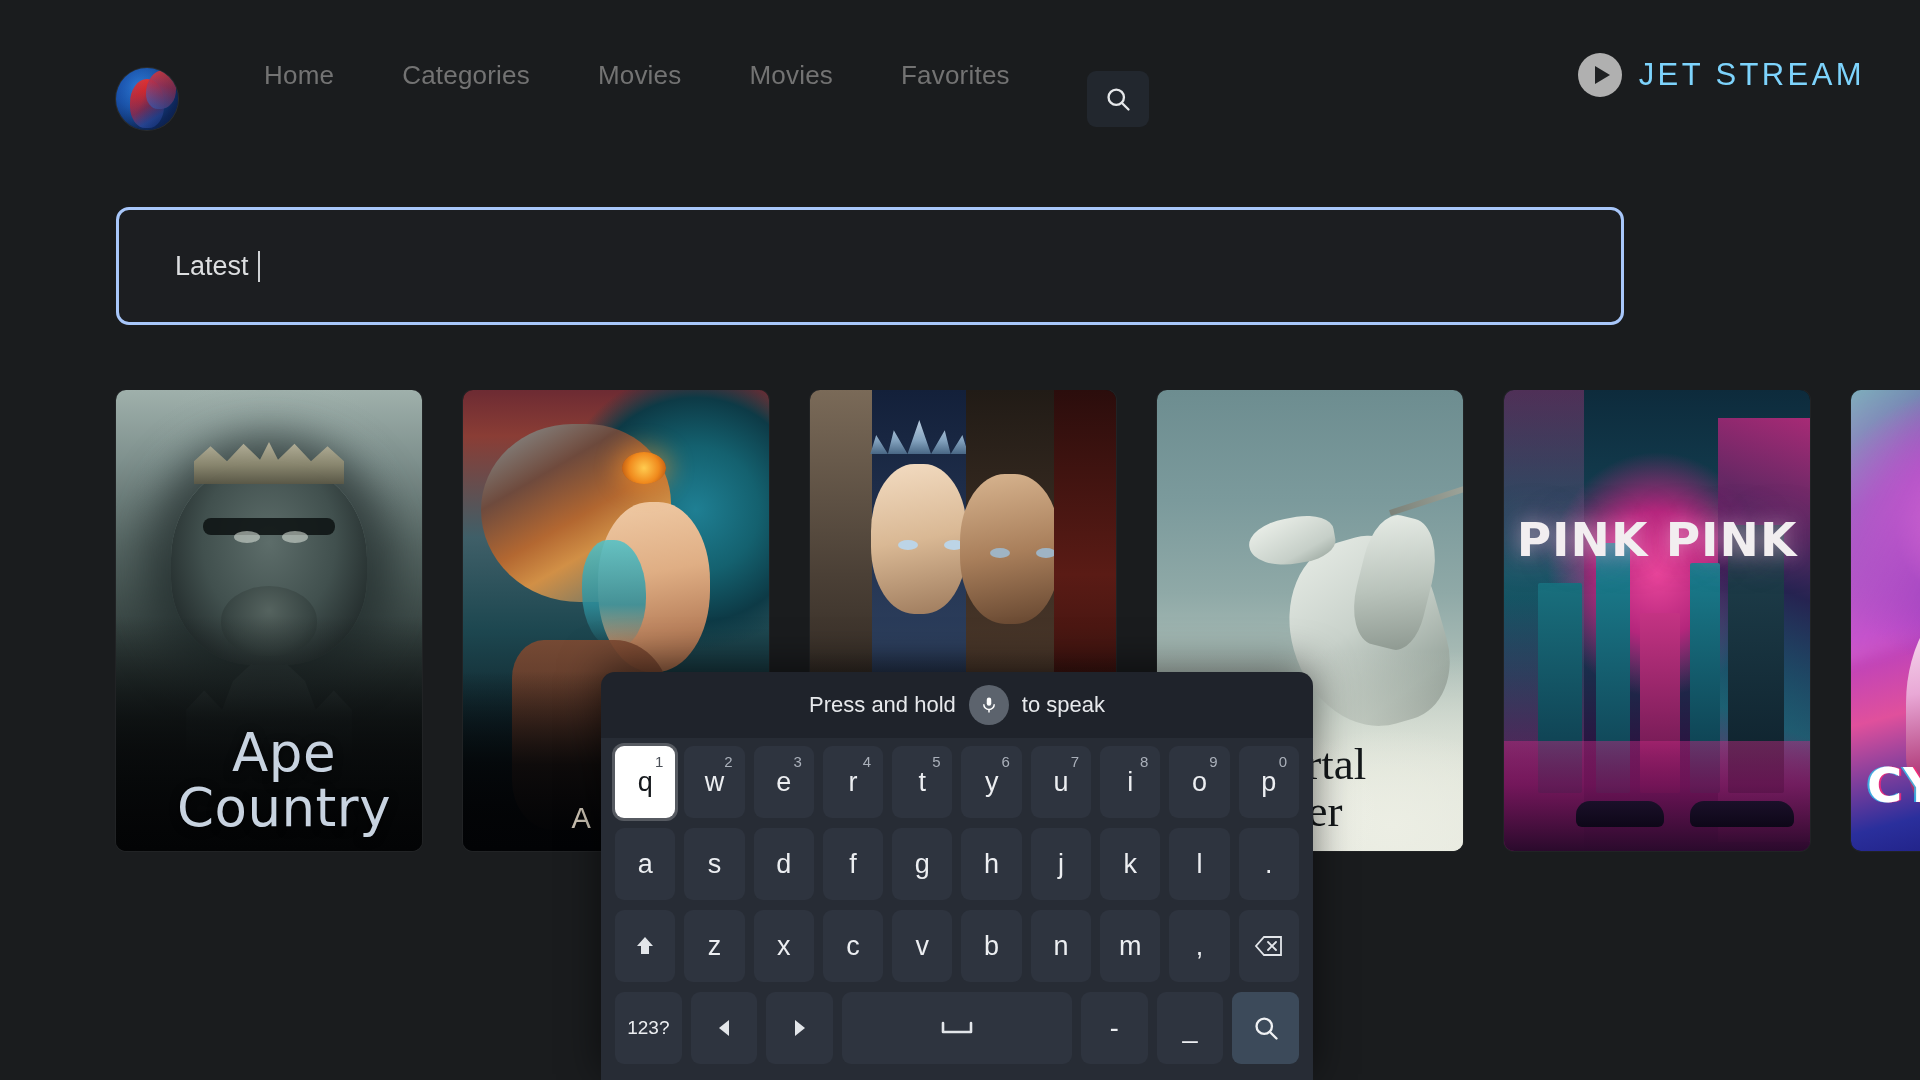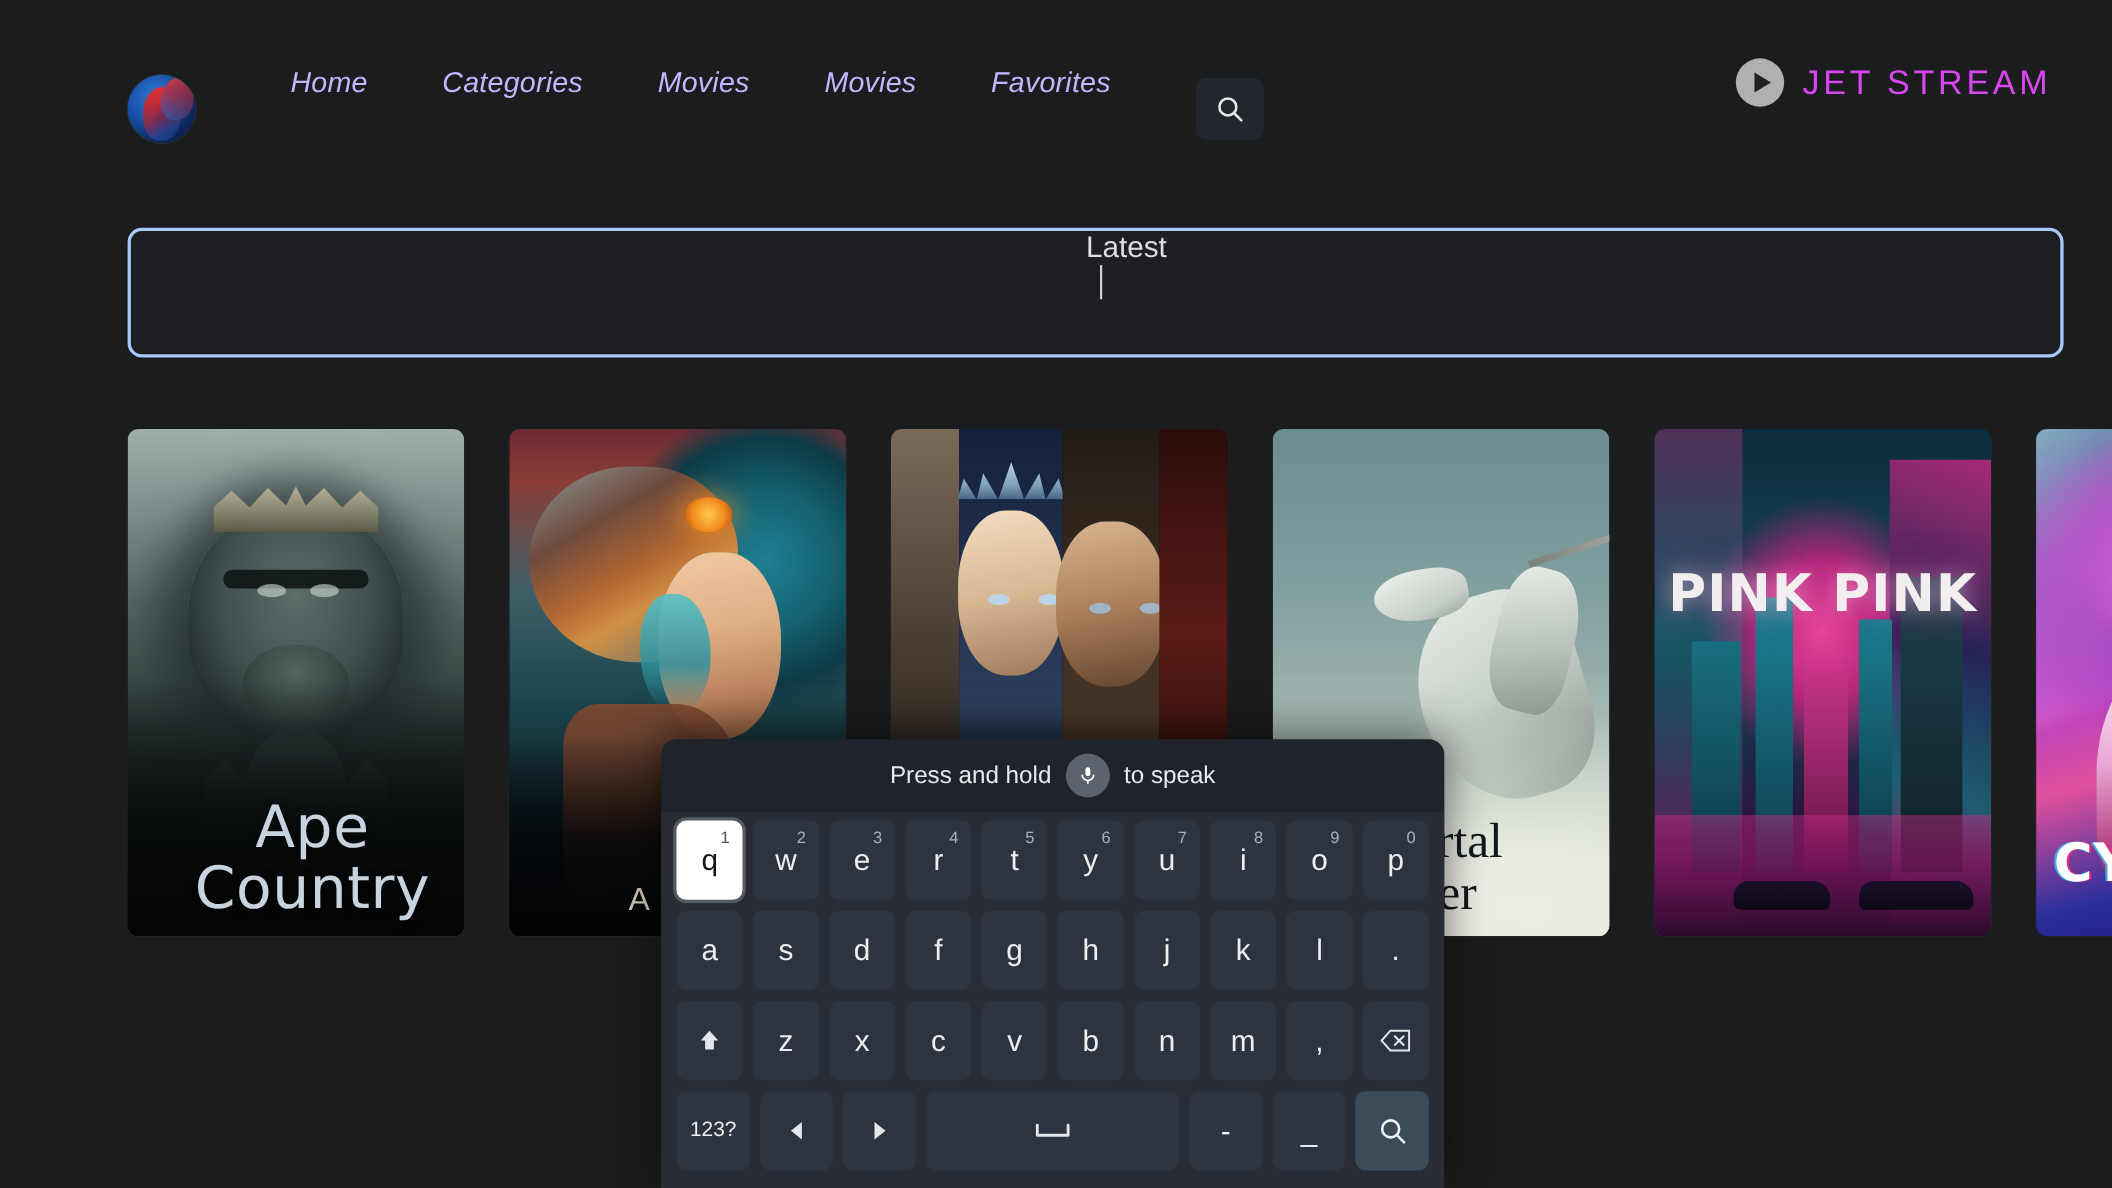--- a/index.html
+++ b/index.html
@@ -38,22 +38,22 @@
   .avatar .shade {
     position:absolute; left:0; top:0; width:100%; height:100%;
     background:linear-gradient(115deg, rgba(20,70,170,.55) 0%, rgba(0,0,0,0) 45%, rgba(10,25,70,.6) 100%);
   }
 
   .nav {
     position:absolute; left:230px; top:0; height:150px;
     display:flex; align-items:center; gap:0;
   }
   .nav-item {
-    font-size:26px; color:#c4b5fd; letter-spacing:.2px;
-    padding:0 34px; white-space:nowrap; cursor:pointer;font-style:italic;
+    font-size:26px; color:#737373; letter-spacing:.2px;
+    padding:0 34px; white-space:nowrap; cursor:pointer;
   }
 
   .search-btn {
     position:absolute; left:1087px; top:71px;
     width:62px; height:56px; border-radius:9px;
     background:#22272e;
     display:flex; align-items:center; justify-content:center;
     cursor:pointer;
   }
 
@@ -66,30 +66,30 @@
     background:#b0b0b0;
     display:flex; align-items:center; justify-content:center;
   }
   .brand-mark .tri {
     width:0; height:0; margin-left:5px;
     border-left:15px solid #1f2123;
     border-top:9px solid transparent;
     border-bottom:9px solid transparent;
   }
   .brand-text {
-    font-size:31px; letter-spacing:3.4px; color:#d946ef; font-weight:400;
+    font-size:31px; letter-spacing:3.4px; color:#7dd3fc; font-weight:400;
   }
 
   
   .search-field {
     position:absolute; left:116px; top:207px;
-    width:1760px; height:118px;
+    width:1508px; height:118px;
     border:3px solid #a8c7fa; border-radius:13px;
     background:#1c1e21;
-    display:flex; align-items:center;flex-direction:column;
+    display:flex; align-items:center;
   }
   .search-value {
     margin-left:56px; font-size:27px; color:#dcdee0;
   }
   .caret {
     width:2px; height:31px; background:#cfd2d5; margin-left:9px;
   }
 
   
   .rail {

